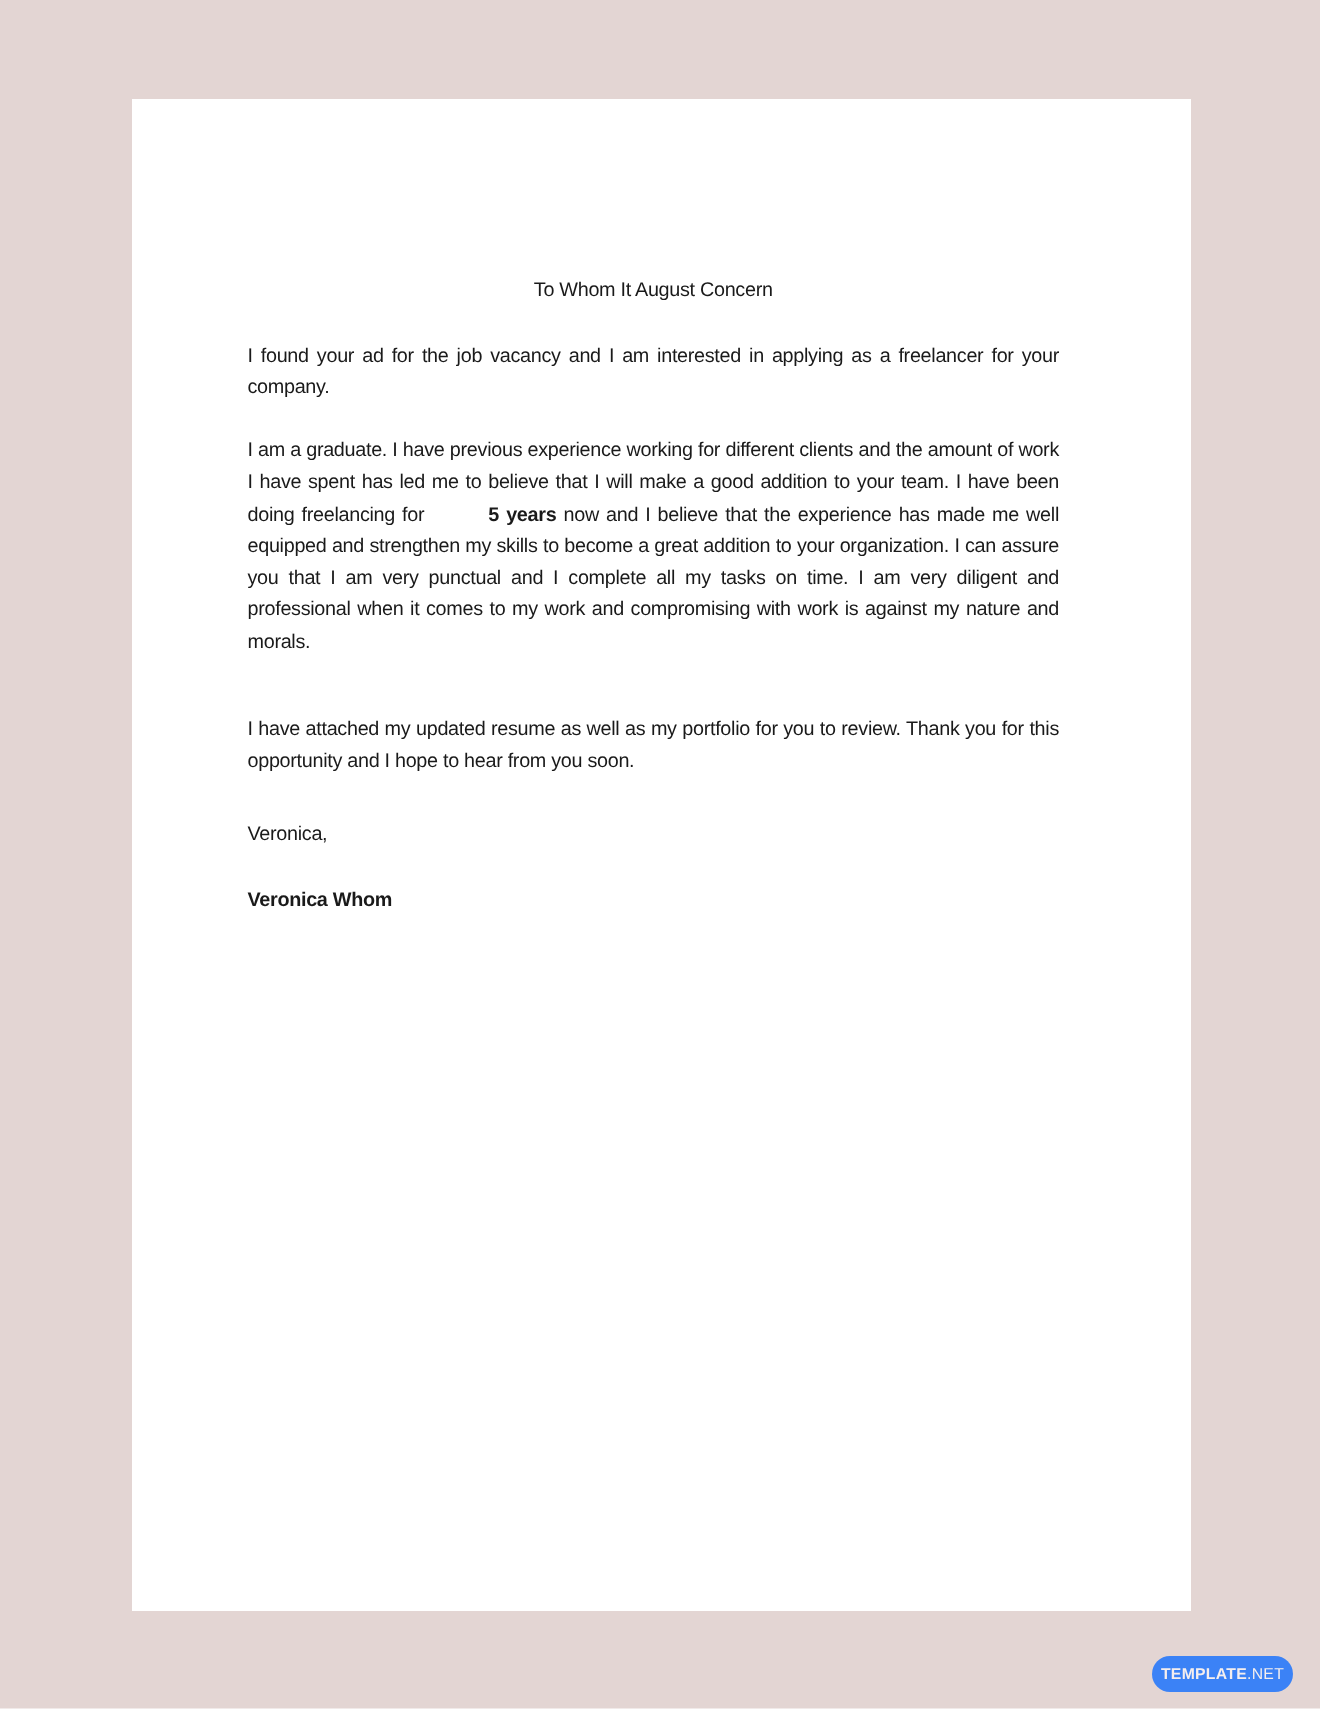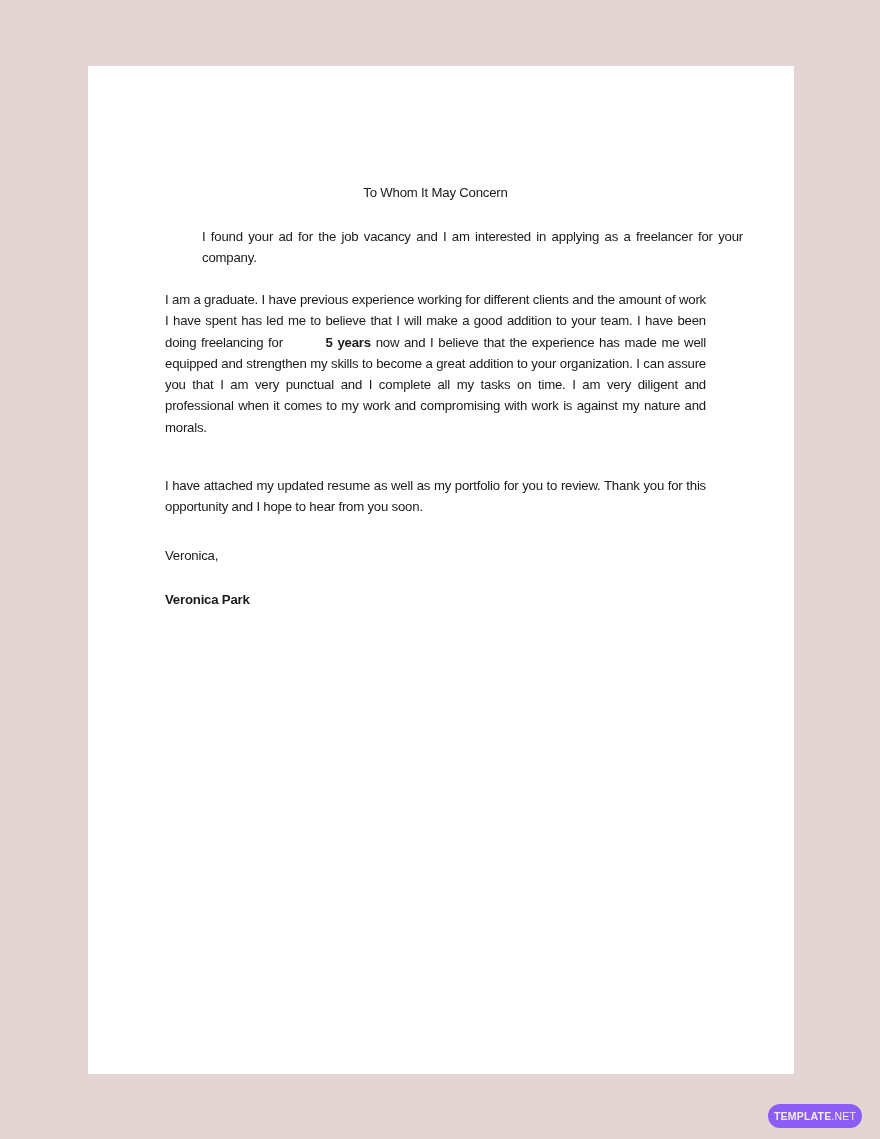--- a/index.html
+++ b/index.html
@@ -29,52 +29,52 @@
       top: 119px; left: 0; width: 541px;
       text-align: center;
       font-size: 13.2px;
     }
     .para {
       position: absolute; left: 0; width: 541px;
       text-align: justify;
       line-height: 21.3px;
       margin: 0;
     }
-    .p1 { top: 160px; margin-left: 37px; }
+    .p1 { top: 160px; }
     .p2 { top: 223px; }
     .p3 { top: 409px; }
     .closing { position: absolute; left: 0; top: 482px; }
     .signature { position: absolute; left: 0; top: 526px; font-weight: bold; }
     .bold { font-weight: bold; margin-left: 38px; }
     .badge {
       position: absolute;
       left: 768px; top: 1104px;
       width: 94px; height: 24px;
       border-radius: 12px;
-      background: #8b5cf6;
+      background: #3b82f6;
       color: #f4eeee;
       font-size: 10.5px;
       font-weight: bold;
       text-align: center;
       line-height: 24px;
       letter-spacing: 0.2px;
     }
     .badge .net { font-weight: normal; }
   </style>
 </head>
 <body>
 
 <div class="page">
   <div class="letter">
-    <div class="heading">To Whom It May Concern</div>
+    <div class="heading">To Whom It August Concern</div>
 
     <p class="para p1">I found your ad for the job vacancy and I am interested in applying as a freelancer for your company.</p>
 
     <p class="para p2"><span>I am a graduate. I have previous experience working for different clients and the amount of work I have spent has led me to believe that I will make a good addition to your team. I have been doing freelancing for </span><span class="bold">5 years</span><span> now and I believe that the experience has made me well equipped and strengthen my skills to become a great addition to your organization. I can assure you that I am very punctual and I complete all my tasks on time. I am very diligent and professional when it comes to my work and compromising with work is against my nature and morals.</span></p>
 
     <p class="para p3">I have attached my updated resume as well as my portfolio for you to review. Thank you for this opportunity and I hope to hear from you soon.</p>
 
     <div class="closing">Veronica,</div>
-    <div class="signature">Veronica Park</div>
+    <div class="signature">Veronica Whom</div>
   </div>
 </div>
 
 <div class="badge"><span>TEMPLATE</span><span class="net">.NET</span></div>
 
 </body></html>

